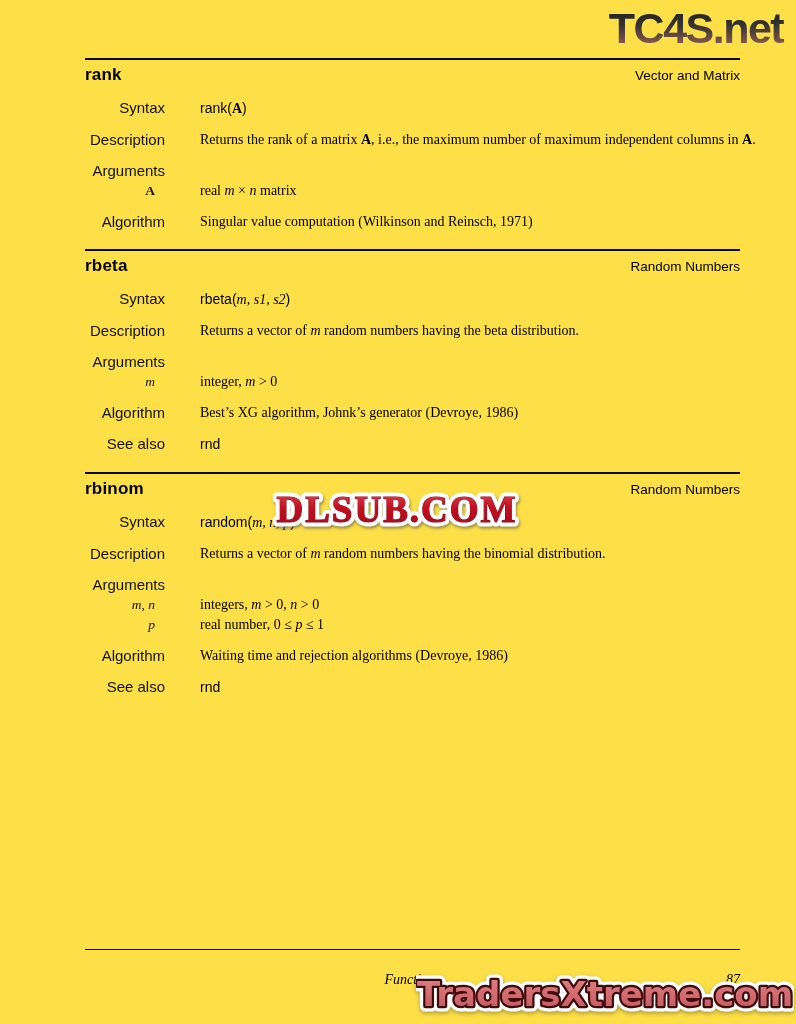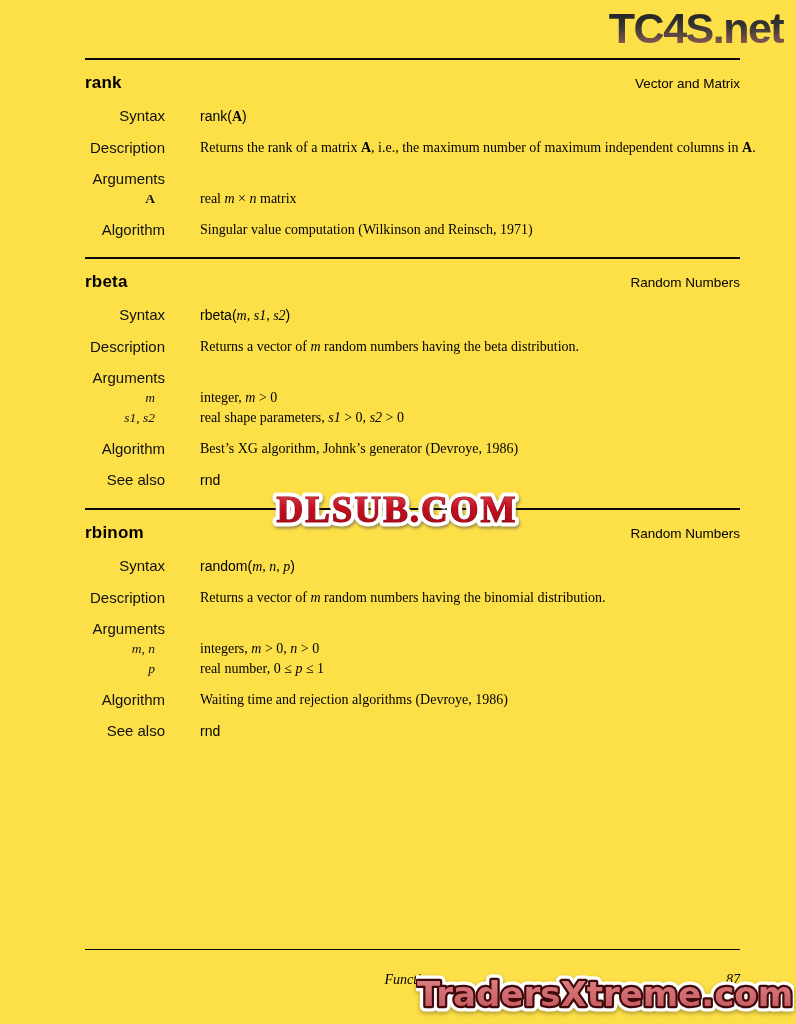--- a/index.html
+++ b/index.html
@@ -6,21 +6,21 @@
   html,body { background:#888; }
   .page {
     position:relative; width:796px; height:1024px; margin:0 auto;
     background:#fde047; overflow:hidden; color:#000;
   }
   .doc { padding:58px 56px 0 85px; width:740px; }
 
   .section { width:655px; }
   .section + .section { margin-top:18px; }
   .rule { border-top:2px solid #0a0a0a; }
-  .head { display:flex; justify-content:space-between; align-items:baseline; margin-top:12px; }
+  .head { display:flex; justify-content:space-between; align-items:baseline; margin-top:4px; }
   .fn-name { font:bold 17px/22px "Liberation Sans", sans-serif; letter-spacing:.2px; }
   .category { font:13.5px/18px "Liberation Sans", sans-serif; }
 
   .row { display:flex; margin-top:13px; }
   .row.arg { margin-top:2px; }
   .label {
     flex:none; width:80px; text-align:right;
     font:15px/18px "Liberation Sans", sans-serif; color:#111;
   }
   .label.arg-b { font:bold 13.5px/18px "Liberation Serif", serif; padding-right:10px; }
@@ -106,24 +106,20 @@
         <div class="label">Description</div>
         <div class="content"><span class="seg-serif">Returns a vector of </span><span class="seg-i">m</span><span class="seg-serif"> random numbers having the beta distribution.</span></div>
       </div>
       <div class="row">
         <div class="label">Arguments</div>
       </div>
       <div class="row arg">
         <div class="label arg-i">m</div>
         <div class="content"><span class="seg-serif">integer, </span><span class="seg-i">m</span><span class="seg-serif"> &gt; 0</span></div>
       </div>
-      <div class="row arg">
-        <div class="label arg-i">s1, s2</div>
-        <div class="content"><span class="seg-serif">real shape parameters, </span><span class="seg-i">s1</span><span class="seg-serif"> &gt; 0, </span><span class="seg-i">s2</span><span class="seg-serif"> &gt; 0</span></div>
-      </div>
       <div class="row">
         <div class="label">Algorithm</div>
         <div class="content"><span class="seg-serif">Best’s XG algorithm, Johnk’s generator (Devroye, 1986)</span></div>
       </div>
       <div class="row">
         <div class="label">See also</div>
         <div class="content"><span class="seg-sans">rnd</span></div>
       </div>
     </section>
 

